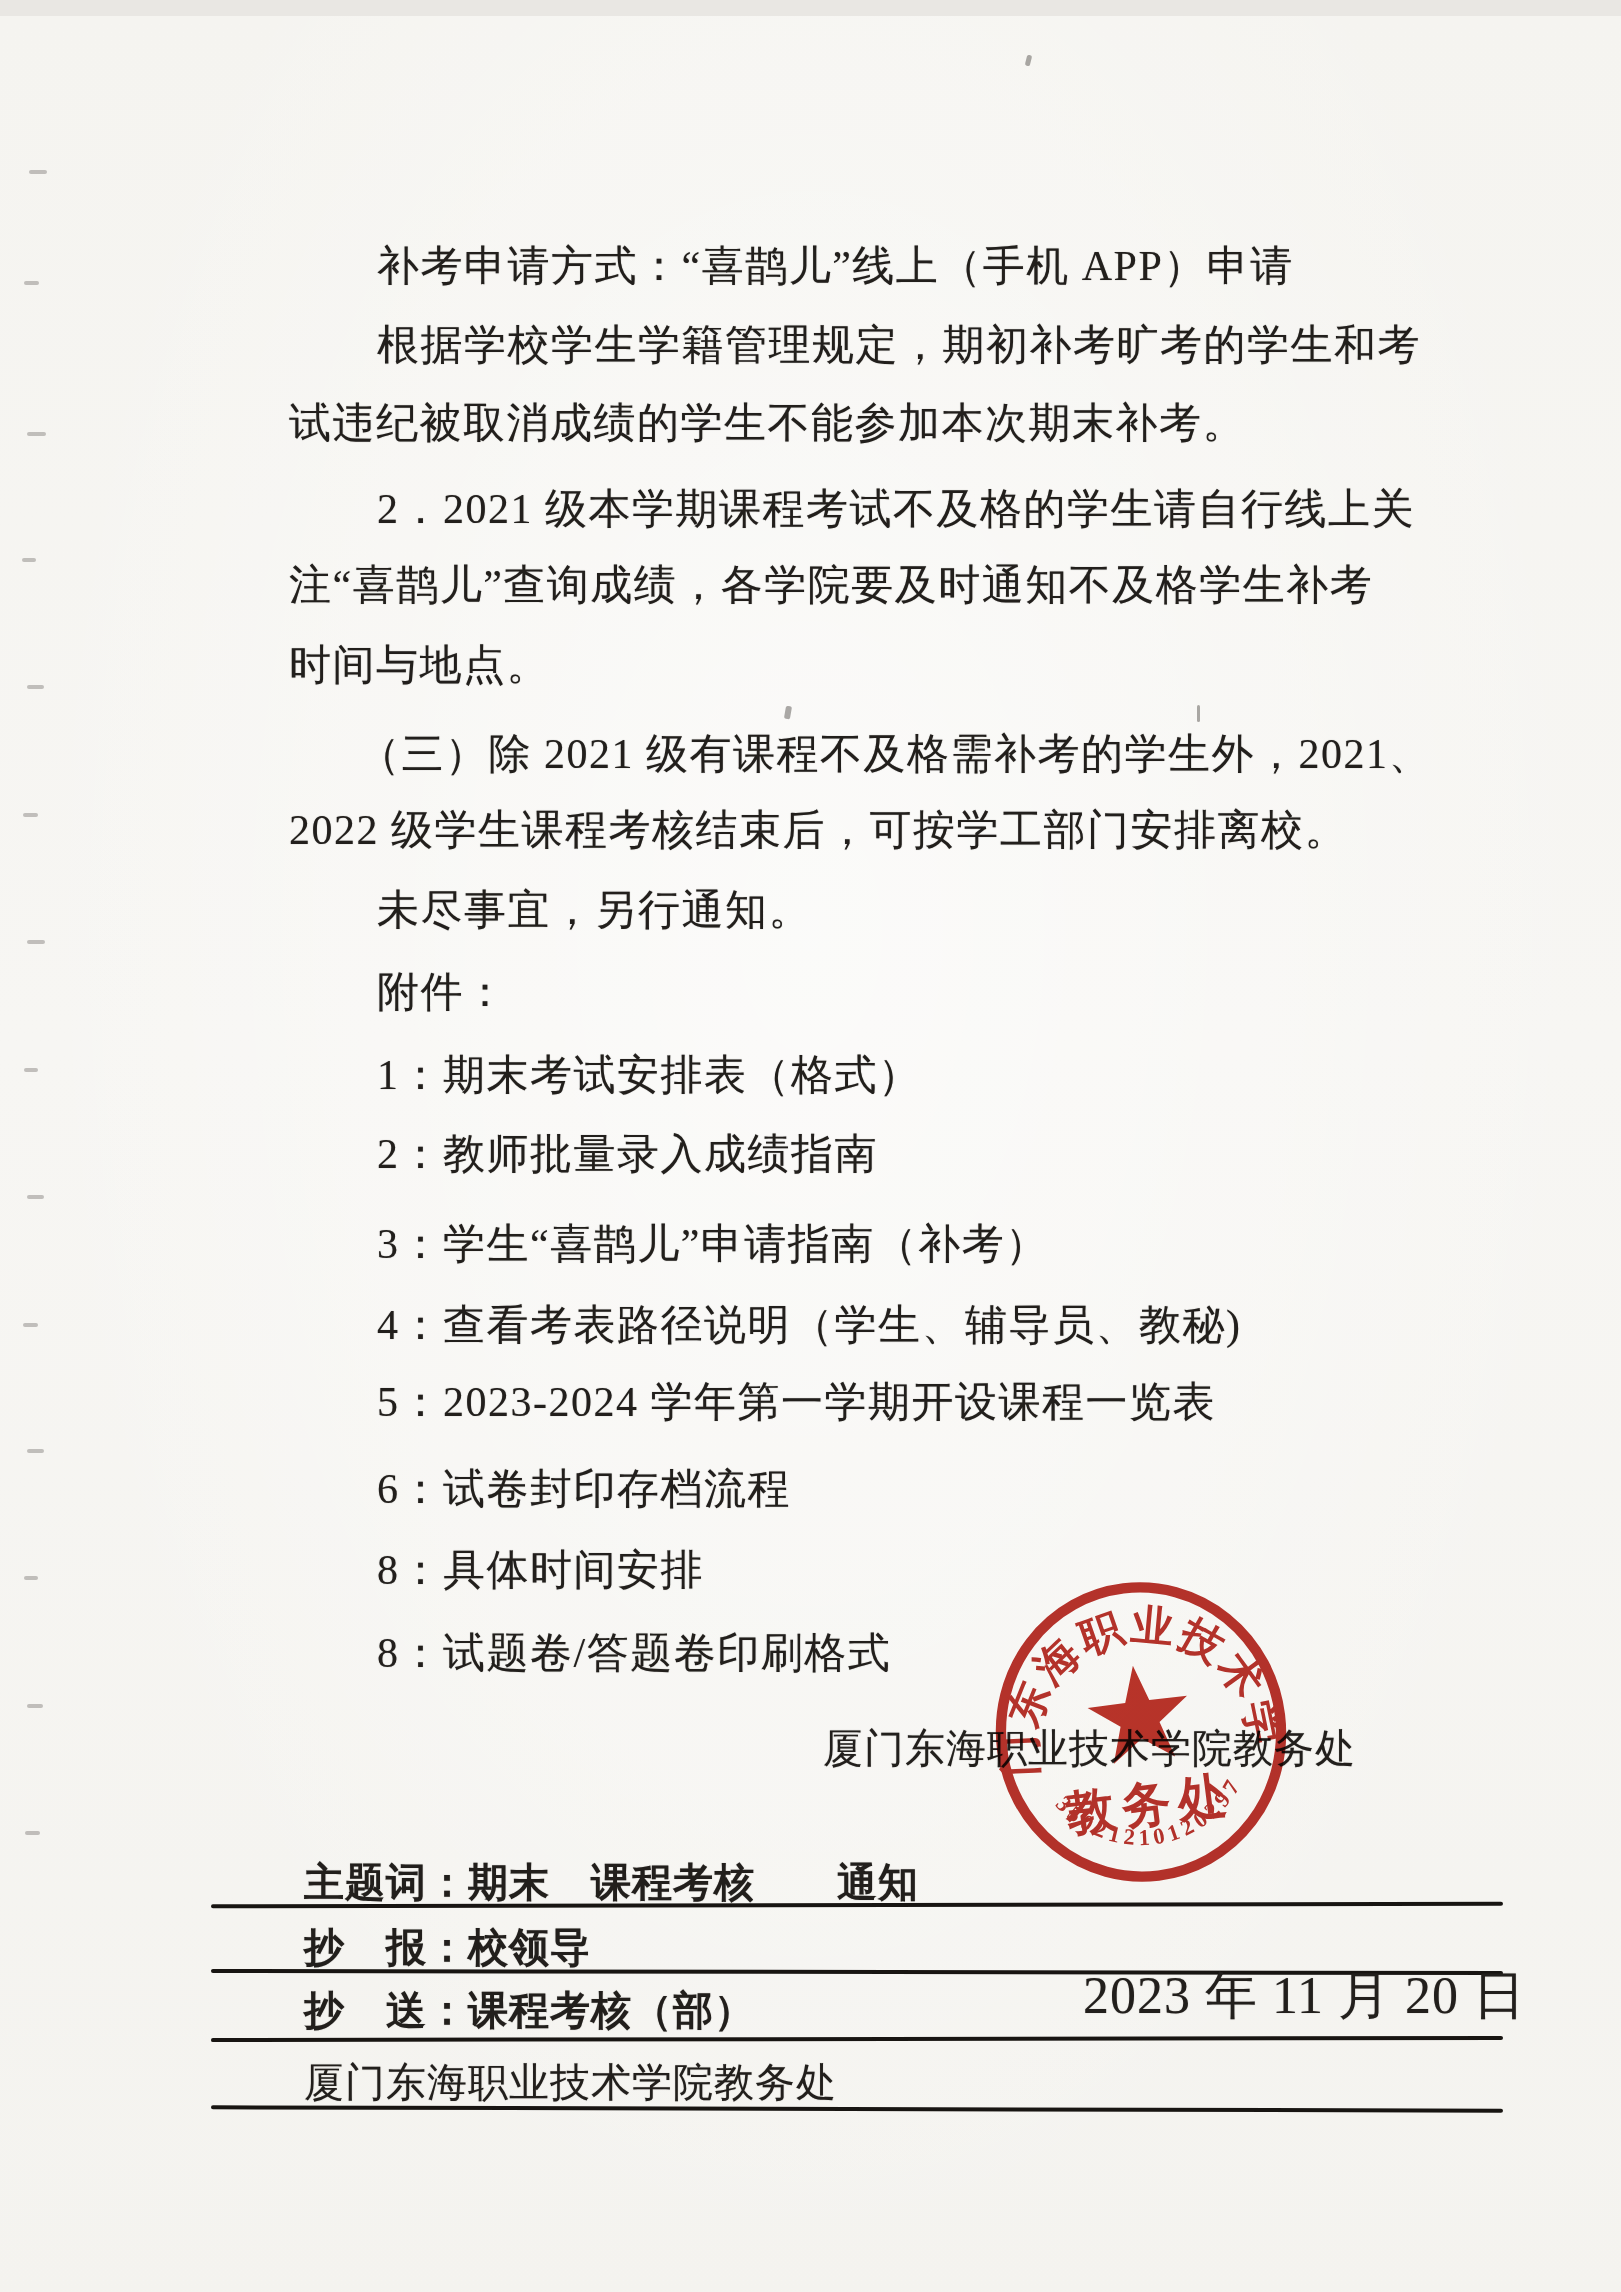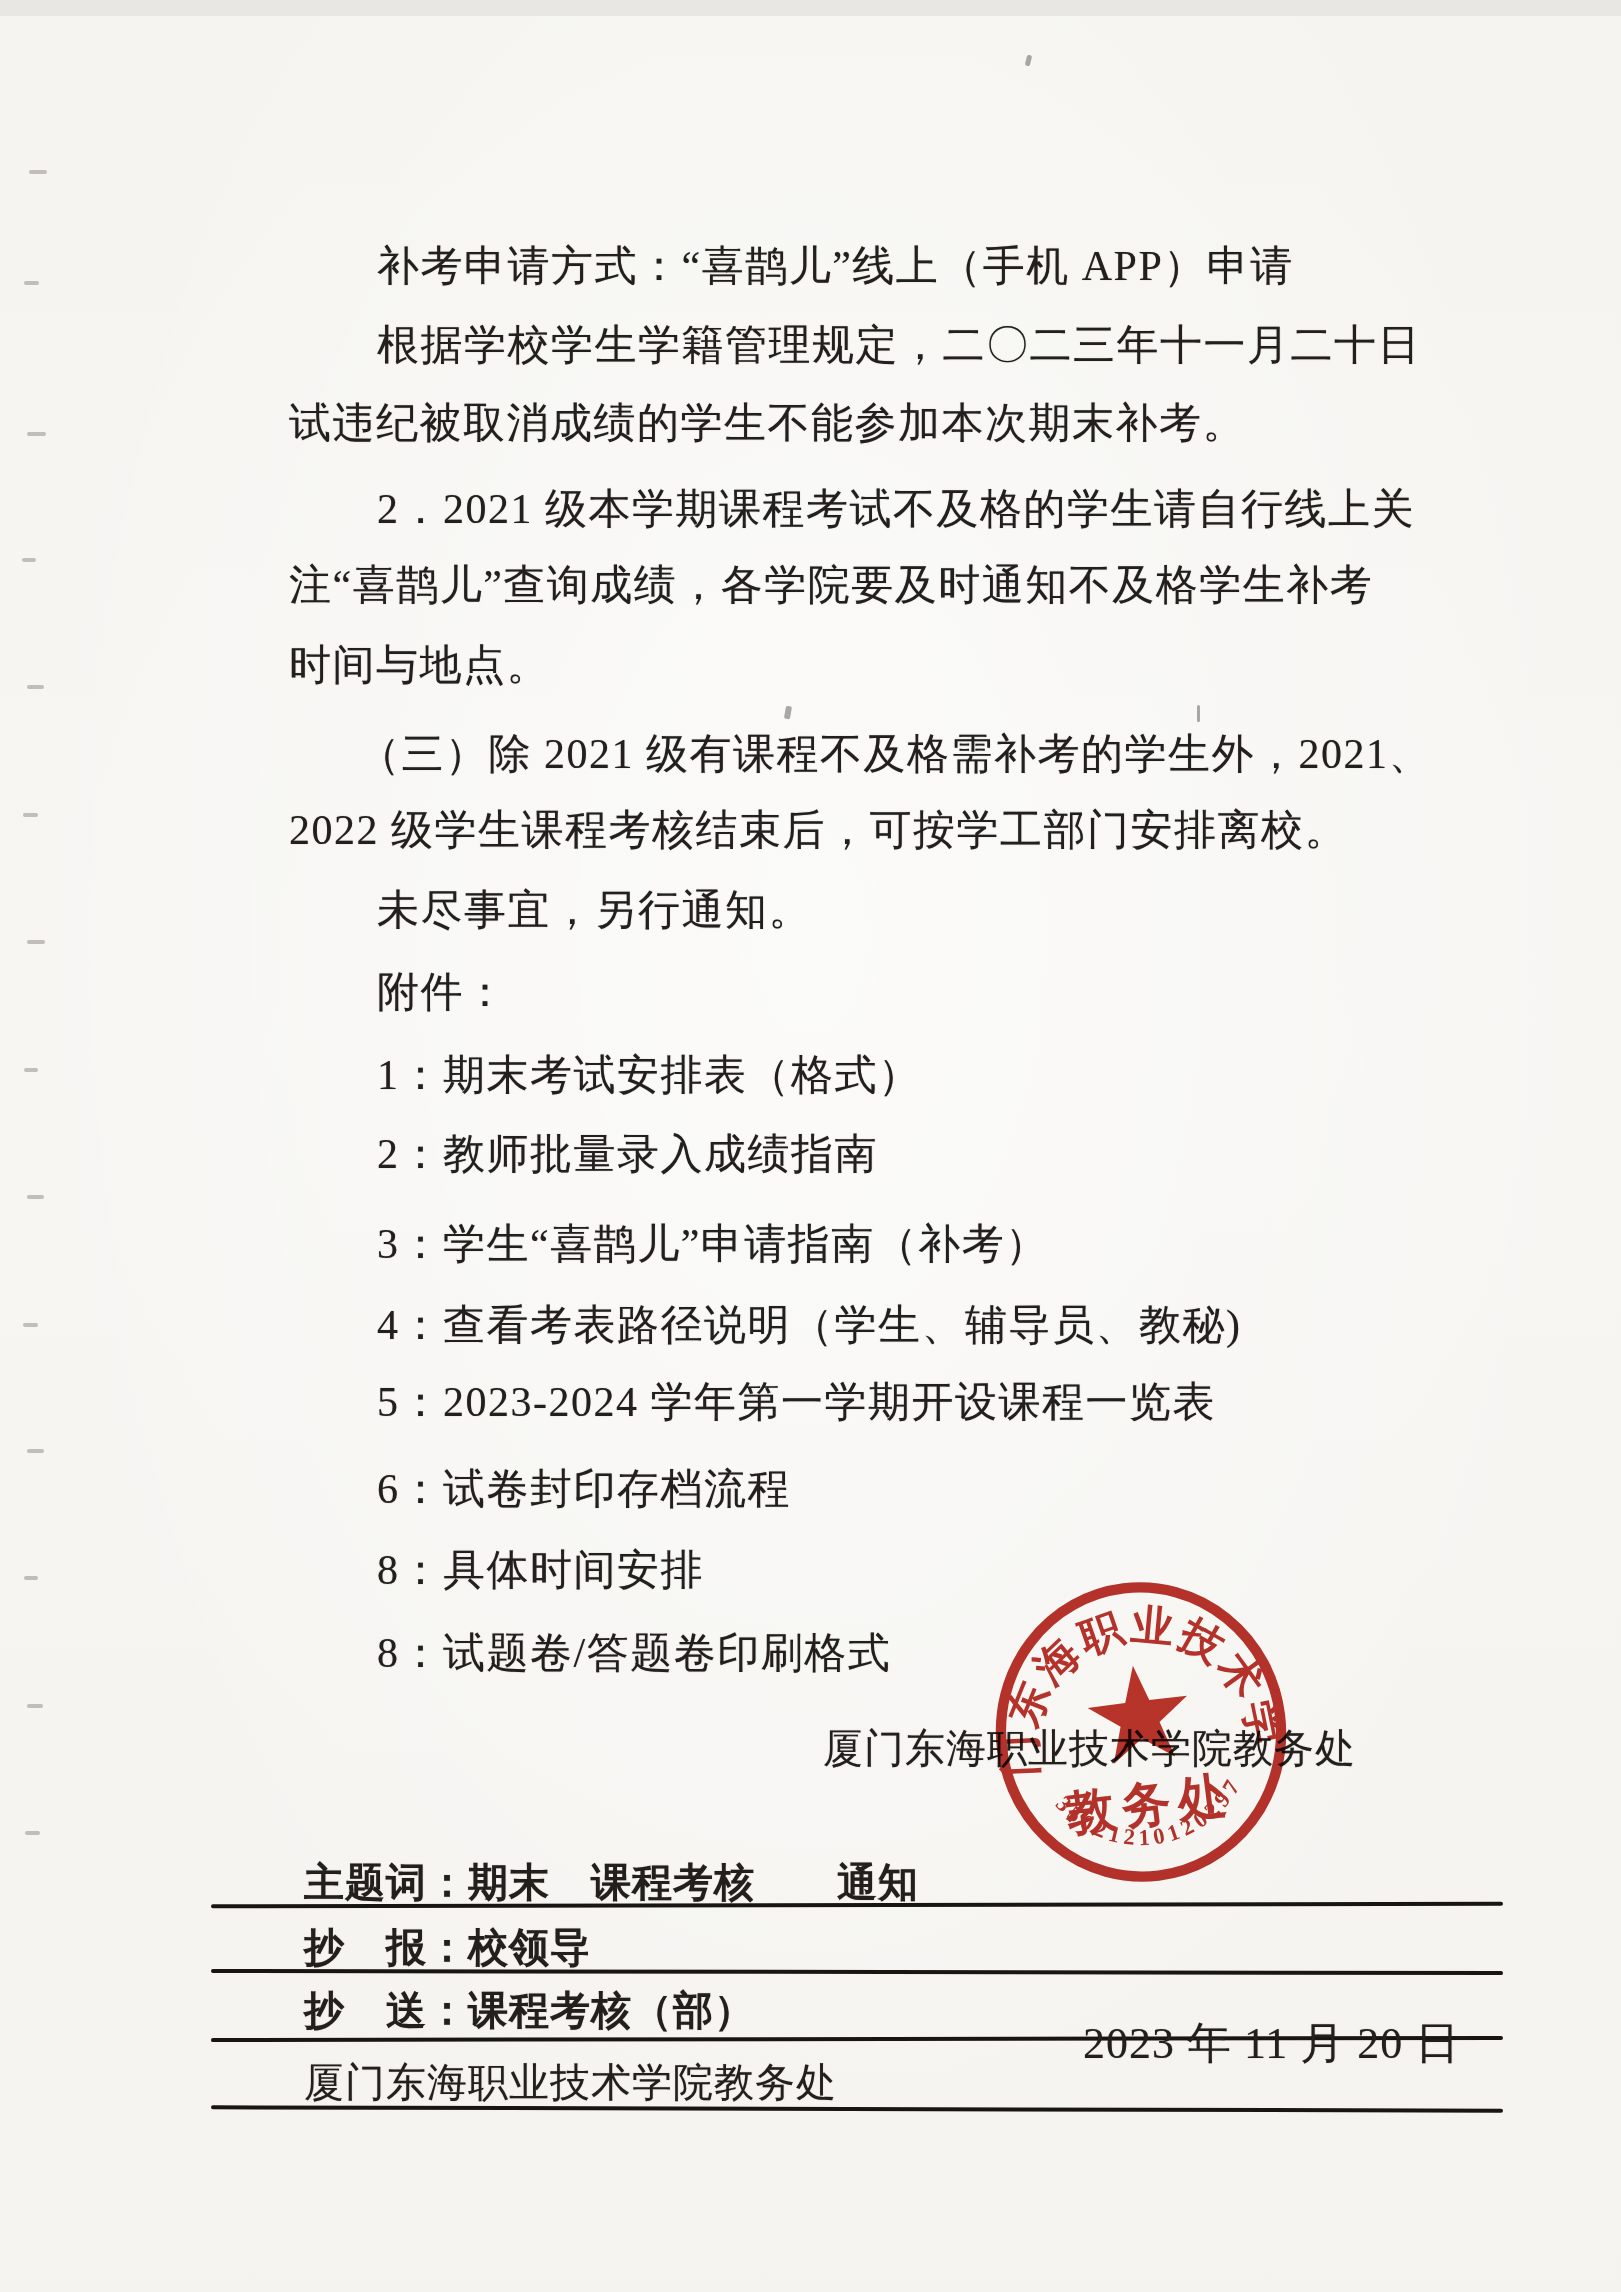--- a/index.html
+++ b/index.html
@@ -57,37 +57,37 @@
     letter-spacing:1px;
     text-shadow:0 0 1px rgba(34,30,26,.4);
   }
   .foot-issue{
     font-family:"Liberation Serif","DejaVu Serif",serif;
     font-weight:400;
     font-size:40px;
   }
   .foot-date{
     position:absolute;
-    left:1083px;top:1998px;
+    left:1083px;top:1945px;
     white-space:nowrap;
-    font-size:44px;
+    font-size:52px;
     letter-spacing:1px;
     text-shadow:0 0 1px rgba(34,30,26,.4);
   }
   .artifact{position:absolute;background:rgba(104,100,96,.38);border-radius:2px;}
   .speck{position:absolute;background:rgba(90,86,82,.5);border-radius:2px;}
 </style>
 </head>
 <body>
 
 <div class="page">
 
   <main>
     <div class="bl ind" style="top:222px">补考申请方式：“喜鹊儿”线上（手机 APP）申请</div>
-    <div class="bl ind" style="top:301px">根据学校学生学籍管理规定，二〇二三年十一月二十日</div>
+    <div class="bl ind" style="top:301px">根据学校学生学籍管理规定，期初补考旷考的学生和考</div>
     <div class="bl" style="top:379px">试违纪被取消成绩的学生不能参加本次期末补考。</div>
     <div class="bl ind" style="top:465px">2．2021 级本学期课程考试不及格的学生请自行线上关</div>
     <div class="bl" style="top:541px">注“喜鹊儿”查询成绩，各学院要及时通知不及格学生补考</div>
     <div class="bl" style="top:621px">时间与地点。</div>
     <div class="bl ind-paren" style="top:710px">（三）除 2021 级有课程不及格需补考的学生外，2021、</div>
     <div class="bl" style="top:786px">2022 级学生课程考核结束后，可按学工部门安排离校。</div>
     <div class="bl ind" style="top:866px">未尽事宜，另行通知。</div>
     <div class="bl ind" style="top:948px">附件：</div>
     <div class="bl ind" style="top:1031px">1：期末考试安排表（格式）</div>
     <div class="bl ind" style="top:1110px">2：教师批量录入成绩指南</div>

